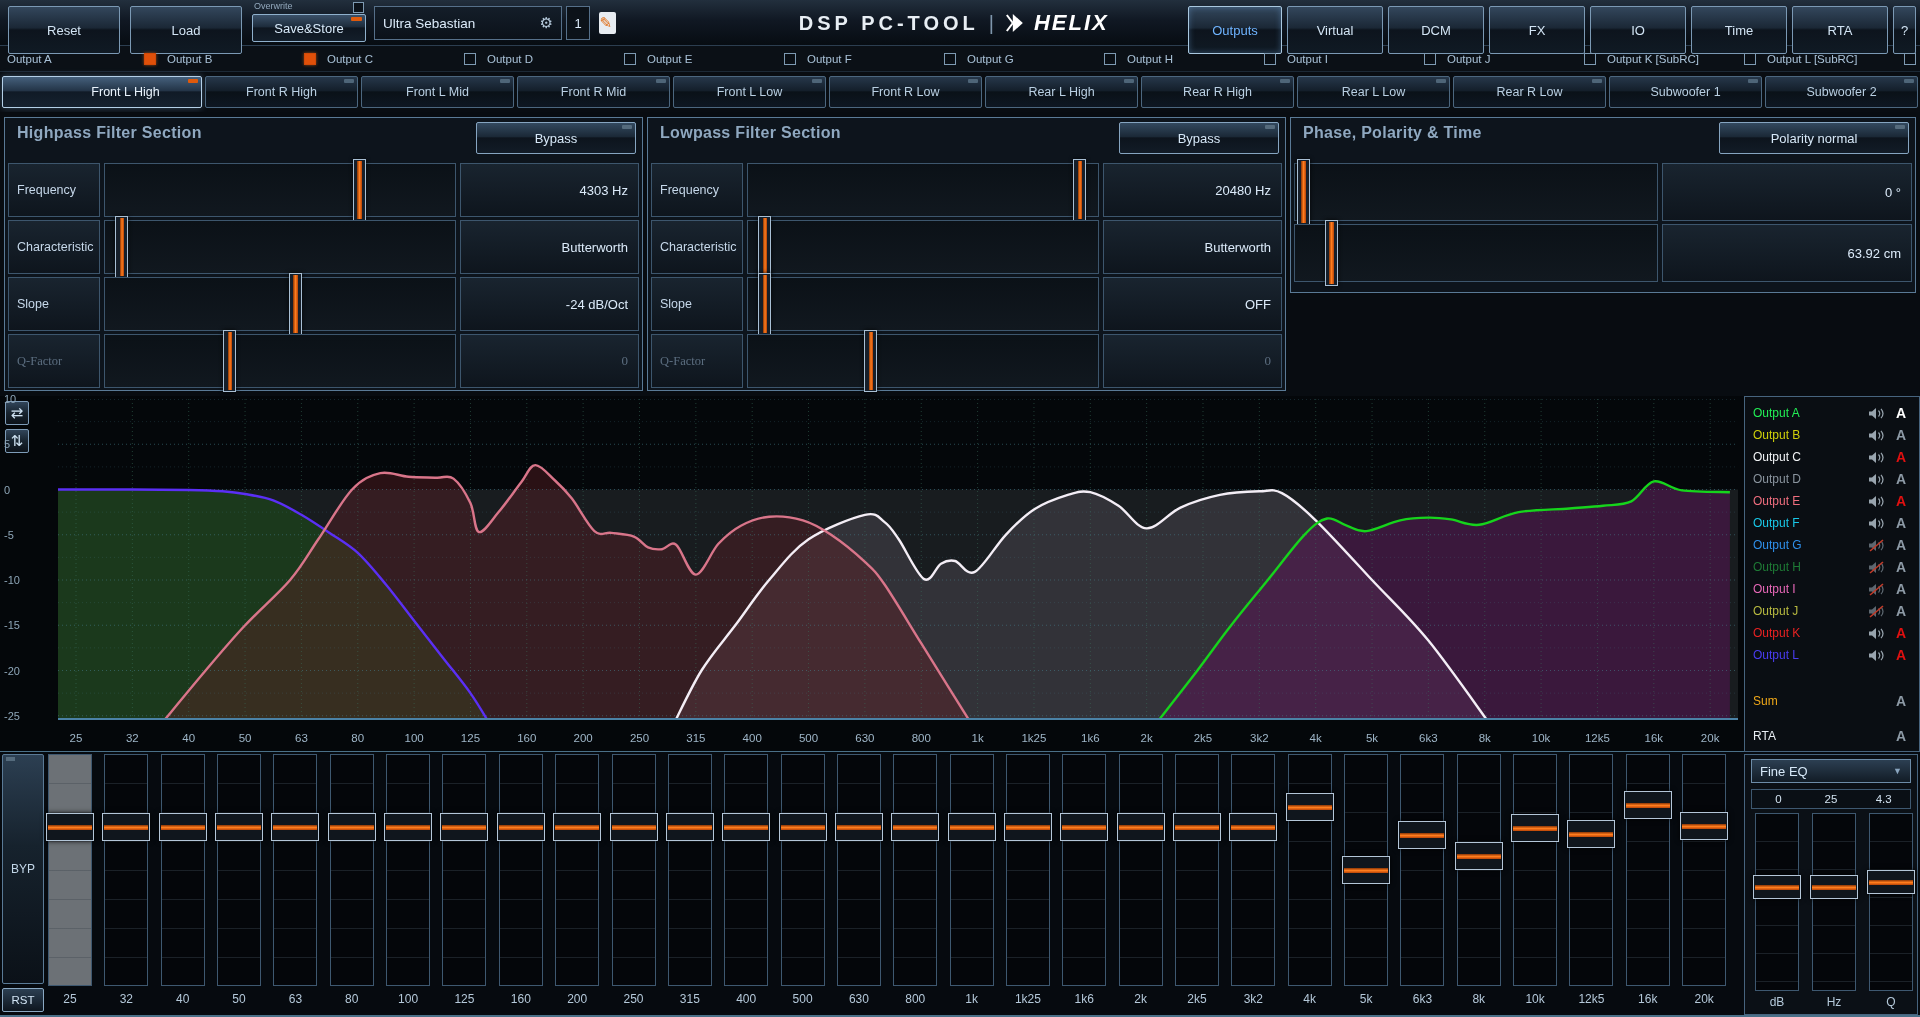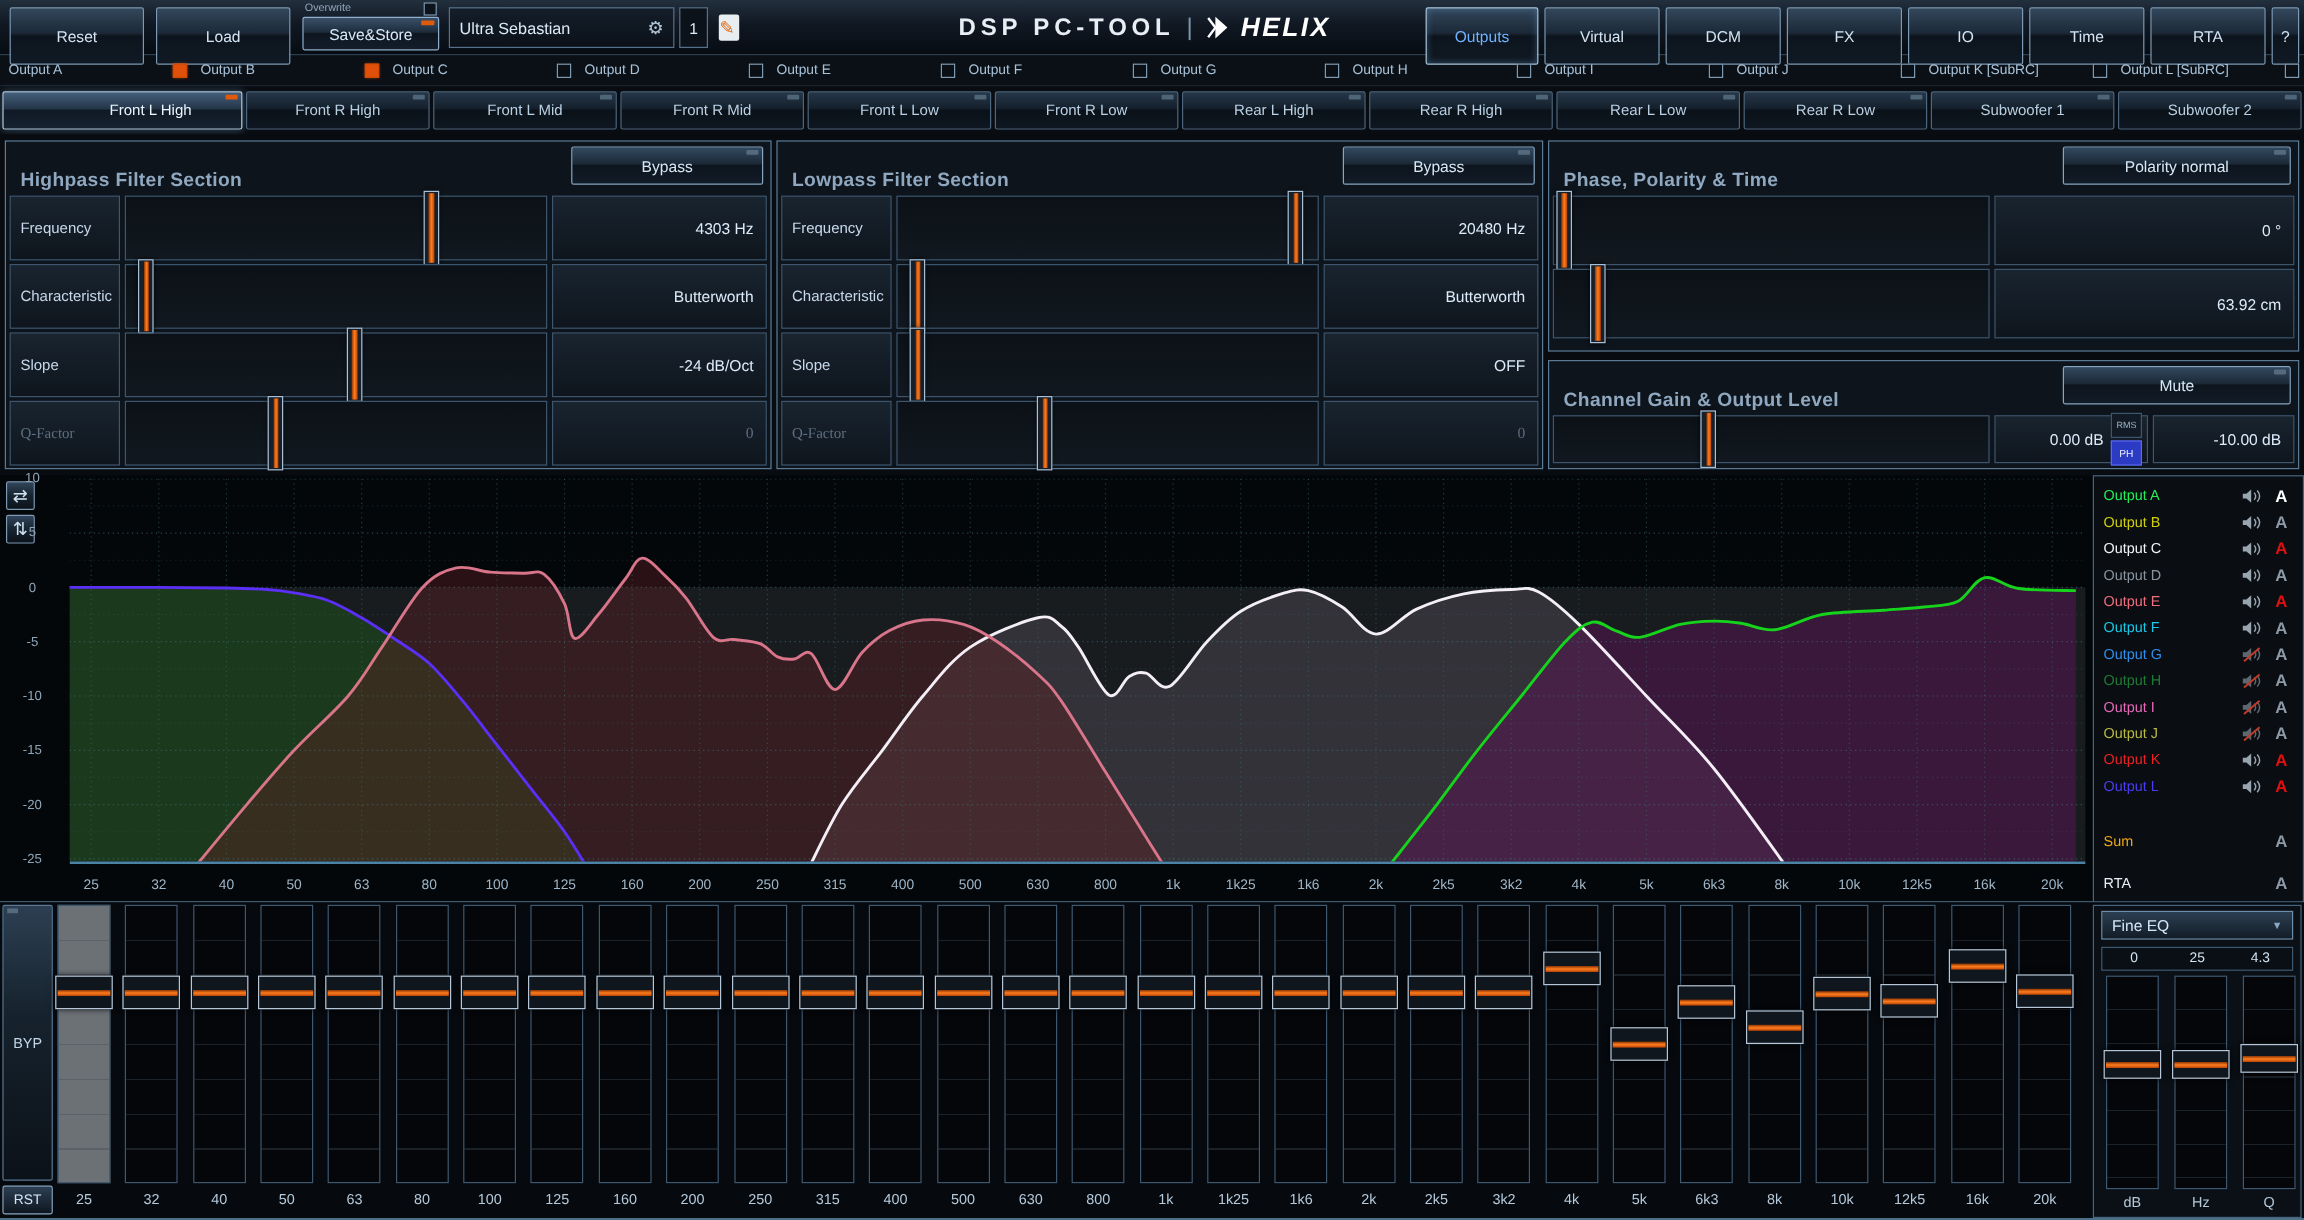--- a/index.html
+++ b/index.html
@@ -64,21 +64,21 @@
   .chtab .tdash { position:absolute; right:3px; top:2px; width:10px; height:4px;
     background:#4e6578; border-radius:1px; }
   .chtab.sel { background:linear-gradient(180deg,#45607c 0%,#243548 45%,#101a26 50%,#16222f 100%);
     border-color:#b4d0e8; color:#eaf4fd; box-shadow:0 0 7px rgba(140,190,235,.35);padding-left:47px; }
   .chtab.sel .tdash { background:#e05a0c; }
 
   
   .filters { position:relative; height:284px; background:#080c11; }
   .fsec { position:absolute; top:5px; background:#0d141c; border:1px solid #5a7a96; padding:0 3px 3px 3px; }
   .fsec-head { position:relative; height:42px; }
-  .fsec-title { position:absolute; left:9px; top:24px; font-size:16px; font-weight:bold;
+  .fsec-title { position:absolute; left:9px; top:6px; font-size:16px; font-weight:bold;
     color:#8fa8c0; letter-spacing:.3px; }
   .fsec-btn { position:absolute; right:3px; top:4px; height:32px; width:160px;
     background:linear-gradient(180deg,#33495f 0%,#1b2937 45%,#0d141d 50%,#121c27 100%);
     border:1px solid #86a5c1; border-radius:2px; color:#d6e8f8; font-size:13px;
     display:flex; align-items:center; justify-content:center; }
   .fsec-btn .dash { position:absolute; right:3px; top:2px; width:10px; height:4px;
     background:#556b7d; border-radius:1px; }
   .frow { display:flex; gap:4px; height:54px; margin-top:3px; }
   .fcell { background:linear-gradient(180deg,#19242f 0%,#0e151d 100%); border:1px solid #3d566d; }
   .flabel { width:92px; display:flex; align-items:center; padding-left:8px;
@@ -96,21 +96,21 @@
   .badge2 .b { flex:1; display:flex; align-items:center; justify-content:center;
     font-size:7.5px; border:1px solid #3d566d; color:#9db2c5; background:#121b25; }
   .badge2 .b.on { background:#2b3bc4; border-color:#5a6ae8; color:#e8ecff; font-size:8.5px; }
 
   
   .graph { position:relative; height:356px; background:#04070a; border-bottom:1px solid #4a7088; }
   .gut-btn { position:absolute; width:24px; height:24px;
     background:linear-gradient(180deg,#31455a 0%,#18242f 50%,#0c1219 100%);
     border:1px solid #7e9cb8; border-radius:2px; color:#cfe2f2; font-size:15px;
     display:flex; align-items:center; justify-content:center; }
-  .ylab { position:absolute; width:46px; text-align:center; font-size:11px; color:#8ea6b8; }
+  .ylab { position:absolute; width:46px; text-align:left; font-size:11px; color:#8ea6b8; }
   .plotwrap { position:absolute; left:58px; top:3px; width:1680px; height:330px; }
   .xlabels { position:absolute; left:58px; top:336px; width:1680px; height:18px; }
   .xlab { position:absolute; transform:translateX(-50%); font-size:11.5px; color:#9fb6c8; }
   .legend { position:absolute; left:1744px; top:0; width:176px; height:356px;
     background:#0a0e13; border:1px solid #47647e; display:flex; flex-direction:column;
     padding:5px 8px 4px 8px; }
   .lrow { display:flex; align-items:center; height:22px; }
   .lrow .lname { flex:1; font-size:12px; }
   .lrow .lA { width:20px; text-align:center; font-size:14px; font-weight:bold; }
   .lrow svg { margin-right:6px; }
@@ -394,42 +394,20 @@
         <div class="fcell fvalue">0 °</div>
       </div>
       <div class="frow" style="height:58px;">
         <div class="fcell fslider" style="width:364px;">
           <div class="hhandle" style="left: calc(8.5% - 1.1px);"></div>
         </div>
         <div class="fcell fvalue">63.92 cm</div>
       </div>
     </div>
 
-    <div class="fsec" style="left:1290px;top:188px;width:626px;height:91px;">
-      <div class="fsec-head">
-        <span class="fsec-title">Channel Gain &amp; Output Level</span>
-        <div class="fsec-btn" style="width:190px;">
-          <span>Mute</span>
-          <span class="dash"></span>
-        </div>
-      </div>
-      <div class="frow" style="height:40px;">
-        <div class="fcell fslider" style="width:364px;">
-          <div class="hhandle" style="left: calc(35% - 4.5px);"></div>
-        </div>
-        <div class="fcell fvalue" style="width:128px;flex:none;padding-right:4px;">
-          <span>0.00 dB</span>
-          <span class="badge2">
-            <span class="b">RMS</span>
-            <span class="b on">PH</span>
-          </span>
-        </div>
-        <div class="fcell fvalue">-10.00 dB</div>
-      </div>
-    </div>
   </div>
 
   <div class="graph">
     <div class="gut-btn" style="left:5px;top:5px;">
         <span>⇄</span>
       </div>
     <div class="gut-btn" style="left:5px;top:33px;">
         <span>⇅</span>
       </div>
     <div id="yLabels">

